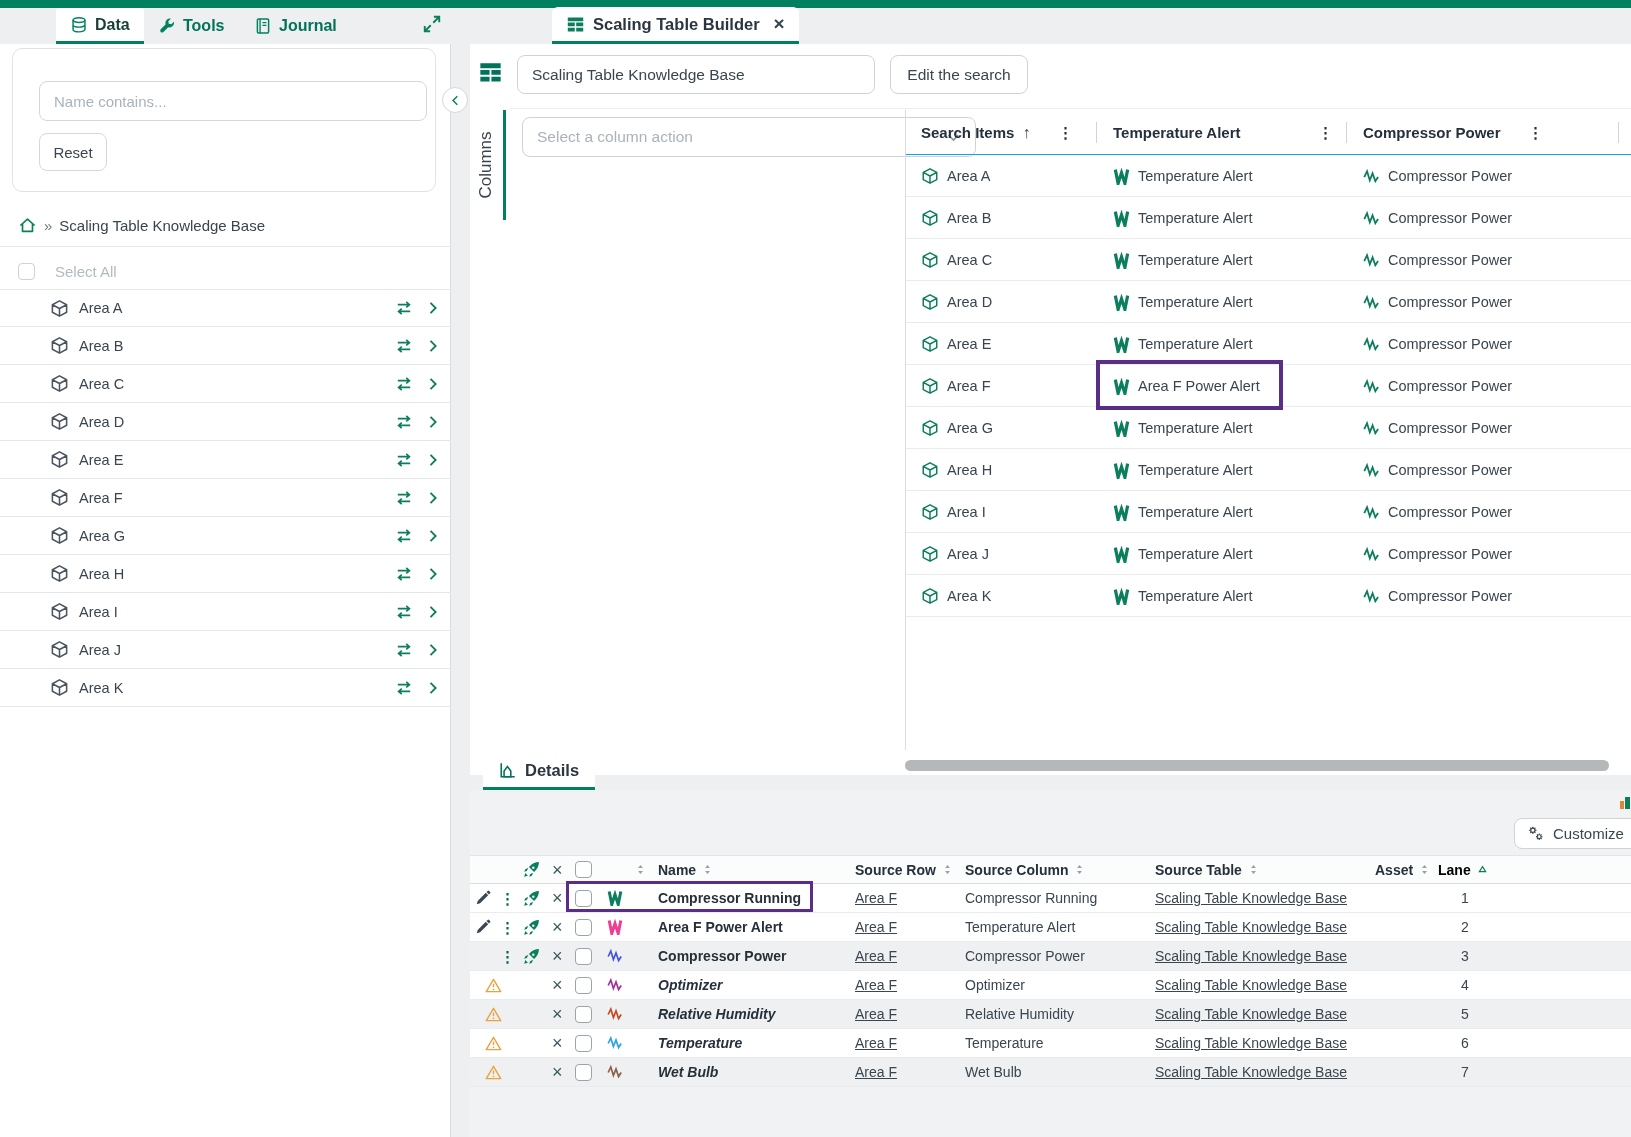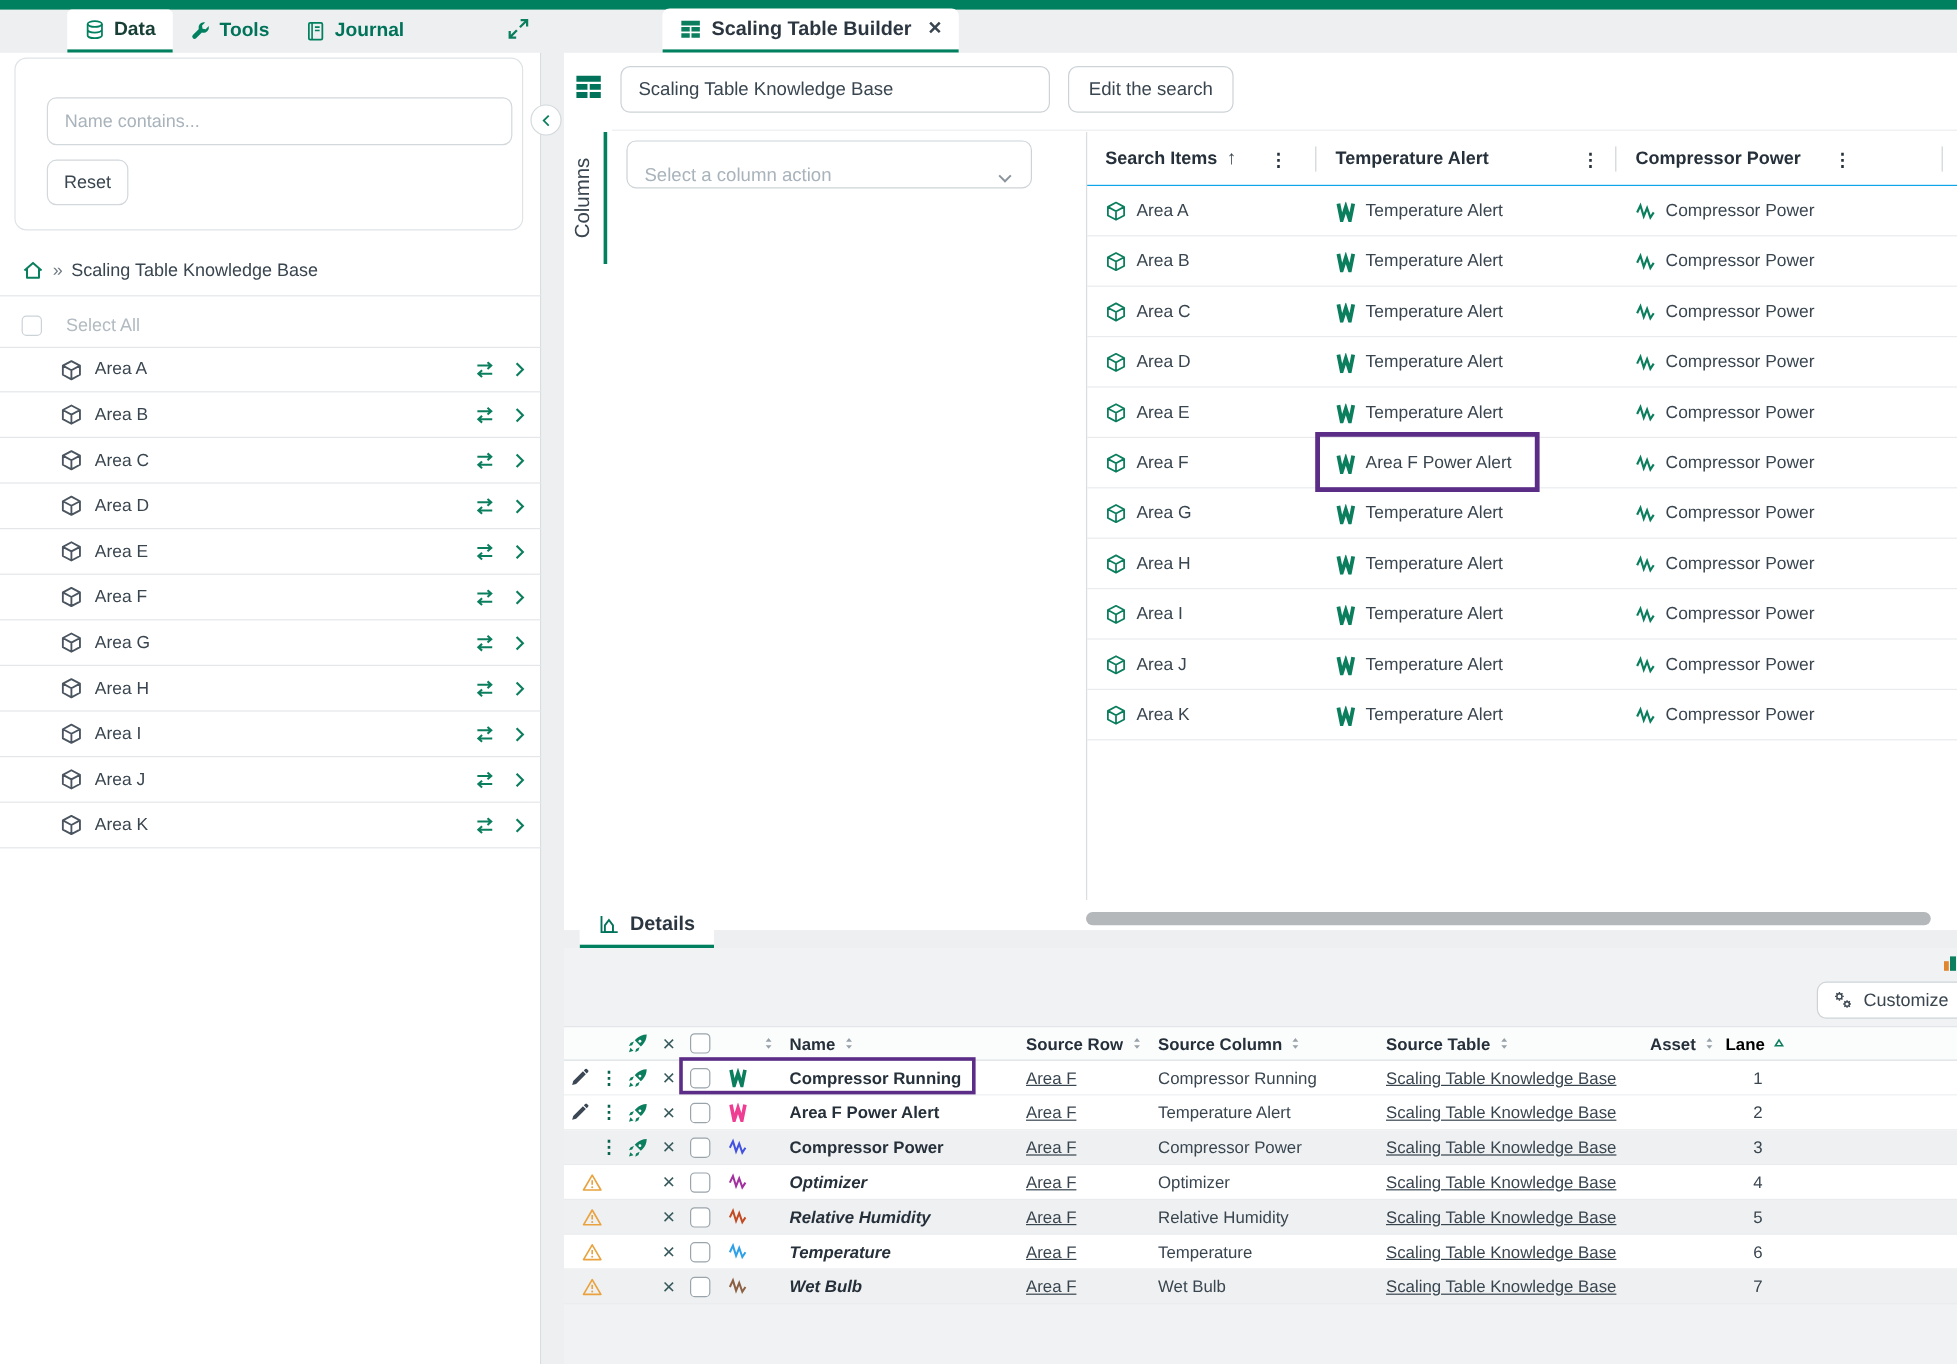--- a/index.html
+++ b/index.html
@@ -57,22 +57,22 @@
              border-bottom:3px solid #00805f; color:#2b3640; font-weight:bold; }
   #tab-stb .close { font-size:19px; color:#39454f; margin-left:6px; cursor:pointer; }
   #grid-icon-main { left:8px; top:16px; width:25px; height:25px; color:#00735a; }
   #stb-search { left:47px; top:11px; width:358px; height:39px; border:1px solid #cdd3d7; border-radius:8px;
                 padding:0 14px; font-size:15.5px; color:#39454f; font-family:inherit; }
   #edit-search-btn { left:420px; top:11px; width:138px; height:39px; border:1px solid #cdd3d7; border-radius:8px;
                      background:#fff; font-size:15.5px; color:#39454f; font-family:inherit; cursor:pointer; }
   #columns-tab { left:-2px; top:66px; width:38px; height:110px; border-right:3px solid #00805f;
                  display:flex; align-items:center; justify-content:center; }
   #columns-tab span { transform:rotate(-90deg); white-space:nowrap; font-size:17px; color:#39454f; }
-  #col-action { left:52px; top:73px; width:338px; height:40px; border:1px solid #cdd3d7; border-radius:8px;
-                display:flex; align-items:flex-end; padding:0 14px; cursor:pointer; }
+  #col-action { left:52px; top:73px; width:454px; height:40px; border:1px solid #cdd3d7; border-radius:8px;
+                display:flex; align-items:center; padding:0 14px; cursor:pointer; }
   #col-action .ph { color:#a9b3bb; font-size:15.5px; flex:1; }
   #col-action .ic { width:15px; height:15px; color:#8b959d; }
   #main-content-line { left:40px; top:64px; width:1121px; height:0; border-top:1px solid #eceef0; }
 
   
   #main-table { left:435px; top:66px; width:726px; height:640px; border-left:1px solid #d9dde0; }
   #mt-header { position:absolute; left:0; top:0; width:726px; height:45px; border-bottom:1px solid #0ea5e9; }
   .mth { position:absolute; top:0; height:45px; display:flex; align-items:center; gap:8px;
          font-size:15px; font-weight:bold; color:#26303a; }
   .mth .sortarrow { font-size:16px; color:#39454f; }

